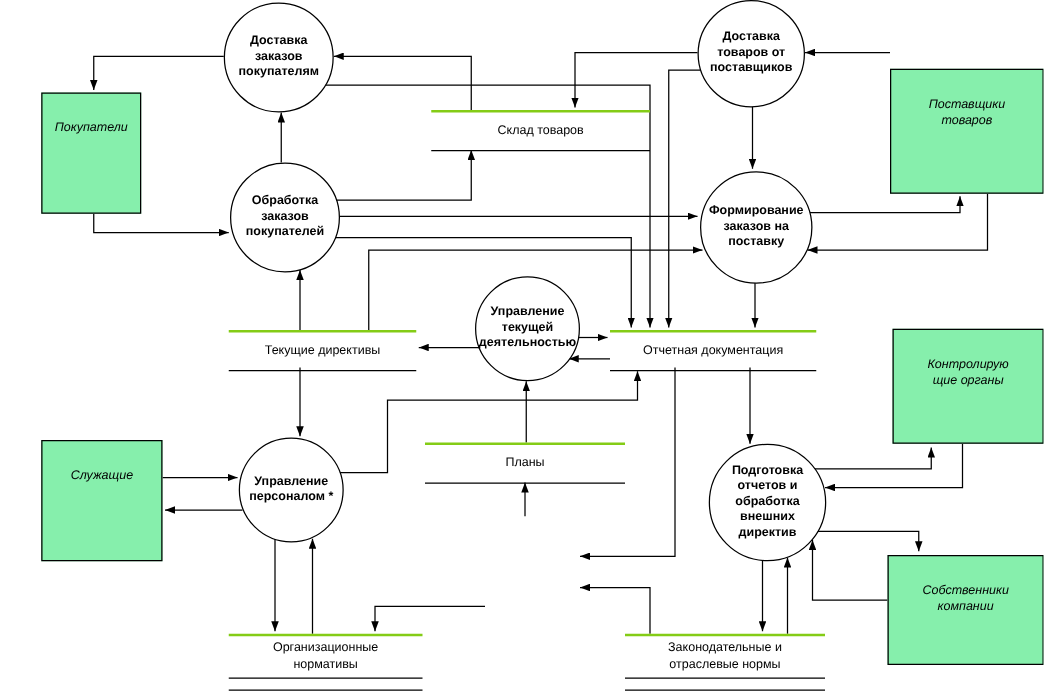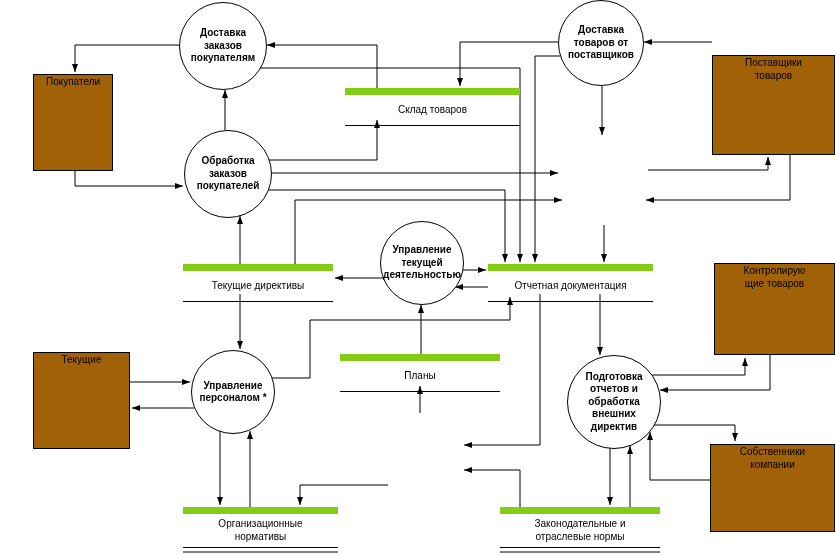--- a/index.html
+++ b/index.html
@@ -9,22 +9,22 @@
     overflow:hidden;
   }
   svg.edges{position:absolute;left:0;top:0;pointer-events:none;}
   .edge{fill:none;stroke:#000;stroke-width:1;}
   .edge-decor{fill:none;stroke:#000;stroke-width:1;}
   .node{
     position:absolute;display:flex;align-items:center;justify-content:center;
     text-align:center;white-space:pre-line;line-height:1.25;
   }
   .process{border:1px solid #000;border-radius:50%;background:#fff;font-weight:bold;}
-  .entity{border:1px solid #000;background:#a16207;align-items:flex-start;padding-top:1px;box-sizing:border-box;}
-  .store{border-top:7px solid #84cc16;border-bottom:1px solid #000;background:transparent;justify-content:center;}
+  .entity{border:1px solid #000;background:#86efac;align-items:flex-start;padding-top:22px;box-sizing:border-box;font-style:italic;}
+  .store{border-top:2px solid #84cc16;border-bottom:1px solid #000;background:transparent;justify-content:center;}
 </style>
 </head>
 <body>
 
 <div class="canvas">
 
   <svg id="edge-layer" class="edges" width="835" height="555" viewBox="0 0 835 555">
     <defs>
       <marker id="arw" markerWidth="8" markerHeight="6" refX="8" refY="3" orient="auto" markerUnits="userSpaceOnUse">
         <path d="M0,0 L8,3 L0,6 z" fill="#000"></path>
@@ -74,28 +74,28 @@
 
   <div class="node entity" style="left:33px;top:74px;width:80px;height:97px">
     <span>Покупатели</span>
   </div>
   <div class="node entity" style="left:712px;top:55px;width:123px;height:100px">
     <span>Поставщики
 товаров</span>
   </div>
   <div class="node entity" style="left:714px;top:263px;width:121px;height:92px">
     <span>Контролирую
-щие товаров</span>
+щие органы</span>
   </div>
   <div class="node entity" style="left:710px;top:444px;width:125px;height:88px">
     <span>Собственники
 компании</span>
   </div>
   <div class="node entity" style="left:33px;top:352px;width:97px;height:97px">
-    <span>Текущие</span>
+    <span>Служащие</span>
   </div>
 
   <div class="node store" style="left:345px;top:88px;width:175px;height:30px">
     <span>Склад товаров</span>
   </div>
   <div class="node store" style="left:183px;top:264px;width:150px;height:30px">
     <span>Текущие директивы</span>
   </div>
   <div class="node store" style="left:488px;top:264px;width:165px;height:30px">
     <span>Отчетная документация</span>
@@ -120,20 +120,25 @@
   <div class="node process" style="left:184px;top:130px;width:86px;height:86px">
     <span>Обработка
 заказов
 покупателей</span>
   </div>
   <div class="node process" style="left:558px;top:0px;width:84px;height:84px">
     <span>Доставка
 товаров от
 поставщиков</span>
   </div>
+  <div class="node process" style="left:560px;top:137px;width:88px;height:88px">
+    <span>Формирование
+заказов на
+поставку</span>
+  </div>
   <div class="node process" style="left:380px;top:221px;width:82px;height:82px">
     <span>Управление
 текущей
 деятельностью</span>
   </div>
   <div class="node process" style="left:191px;top:350px;width:82px;height:82px">
     <span>Управление
 персоналом *</span>
   </div>
   <div class="node process" style="left:567px;top:355px;width:92px;height:92px">

